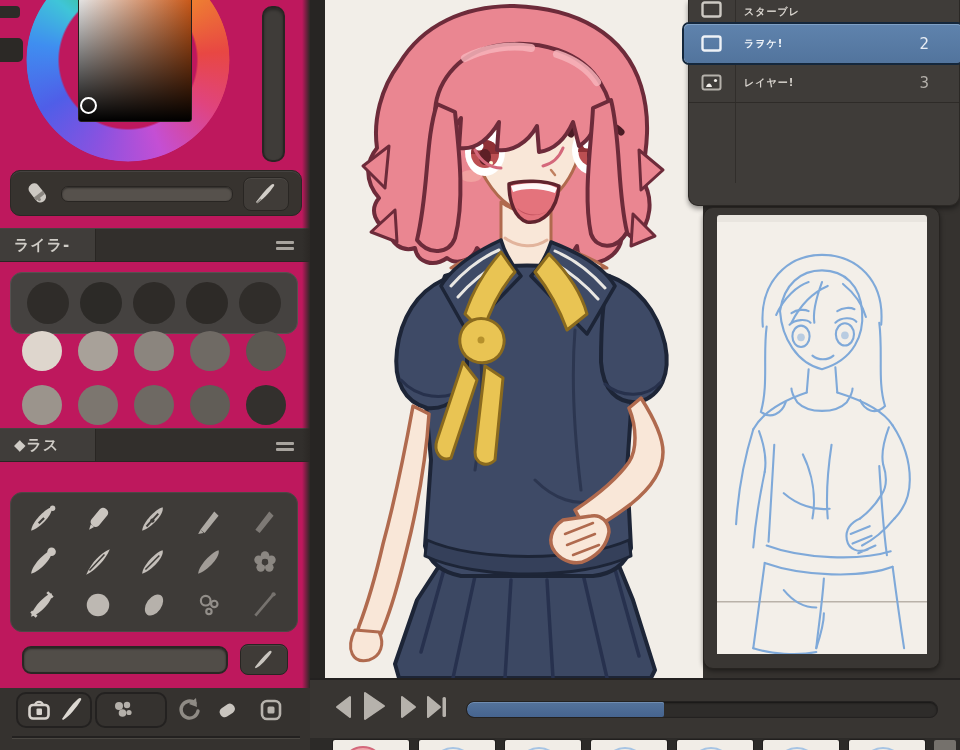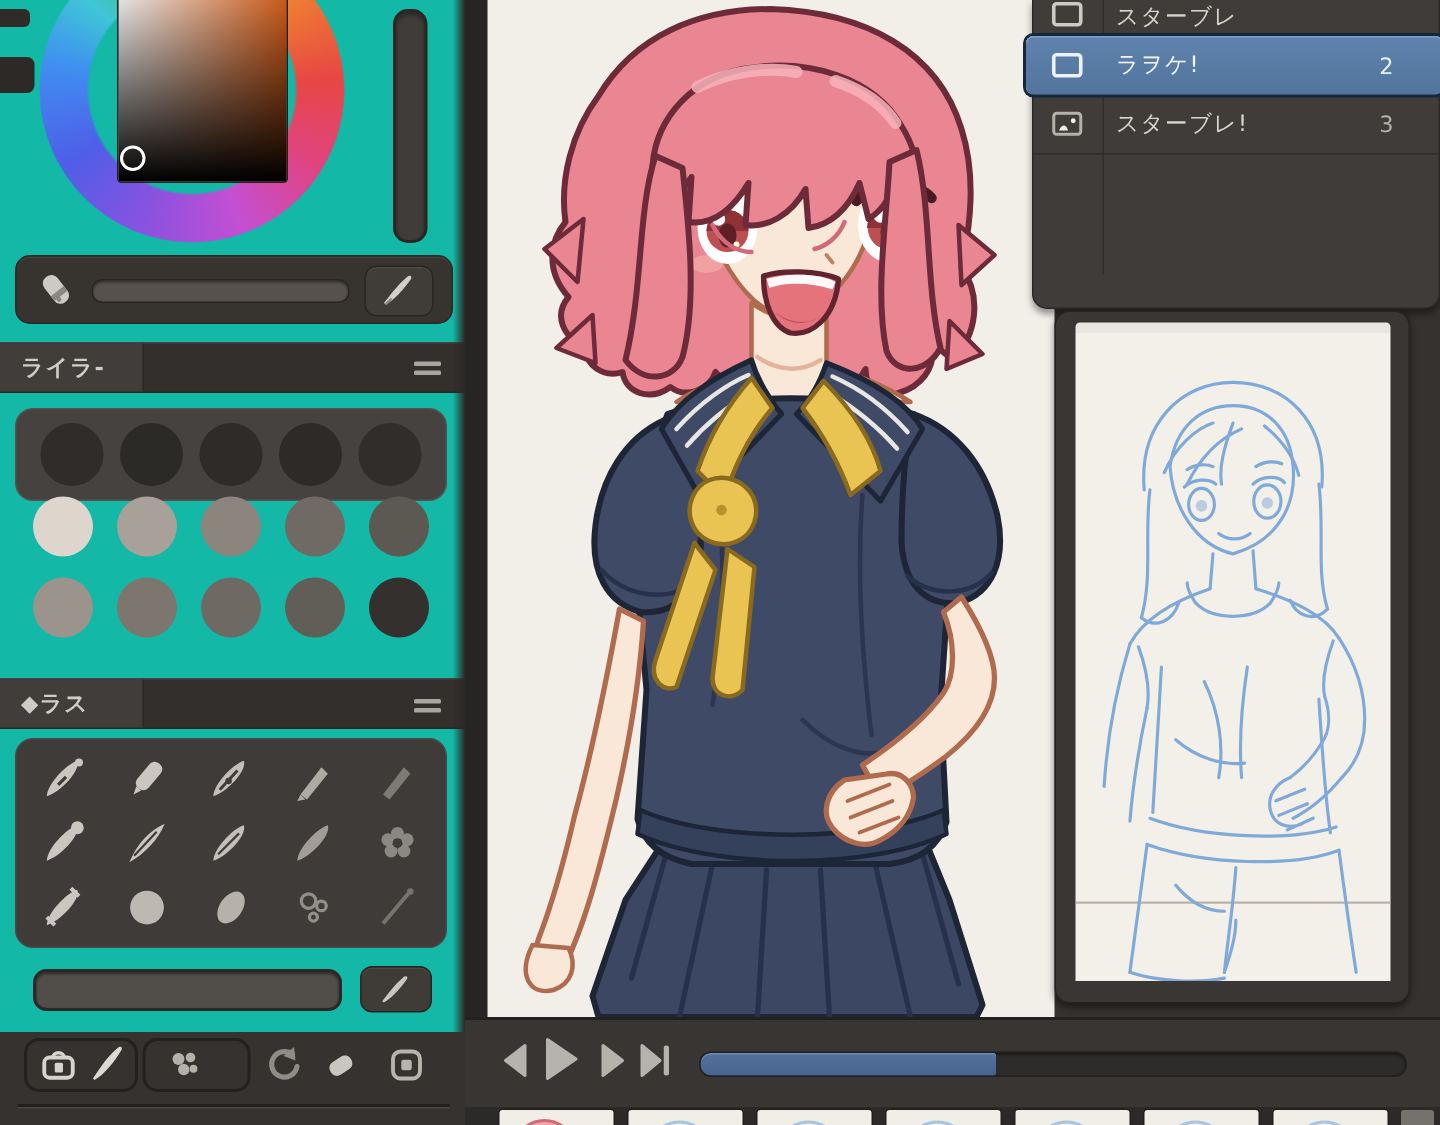--- a/index.html
+++ b/index.html
@@ -1,21 +1,21 @@
 <!DOCTYPE html>
 <html><head>
 <meta charset="utf-8">
 <style>
   html,body{margin:0;padding:0;background:#1e1c1a}
   #app{position:relative;width:960px;height:750px;background:#35322f;overflow:hidden;
        font-family:"DejaVu Sans","Liberation Sans",sans-serif;user-select:none}
   .abs{position:absolute}
 
   
-  #left-panel{position:absolute;left:0;top:0;width:310px;height:688px;background:#14b8a6}
+  #left-panel{position:absolute;left:0;top:0;width:310px;height:688px;background:#be185d}
   #left-panel .panel-edge{position:absolute;right:0;top:0;width:8px;height:100%;
        background:linear-gradient(90deg,rgba(0,0,0,0),#2b2825)}
   .notch1{left:0;top:6px;width:20px;height:12px;background:#2e2b28;border-radius:0 4px 4px 0}
   .notch2{left:0;top:38px;width:23px;height:24px;background:#2c2926;border-radius:0 5px 5px 0}
 
   .hue-ring{position:absolute;left:26px;top:-42px;width:204px;height:204px;border-radius:50%;
     background:conic-gradient(from 0deg,#e0cf4a 0deg,#ef8a2e 40deg,#e84743 85deg,#e0447e 120deg,
       #c44fd4 160deg,#8952e0 200deg,#4f5ee8 240deg,#3f8ef0 280deg,#3fc5d8 310deg,#3fc06a 340deg,#a5c93f 360deg);
     -webkit-mask:radial-gradient(circle closest-side,transparent 67%,#000 69%,#000 99%,transparent 100%);
     mask:radial-gradient(circle closest-side,transparent 67%,#000 69%,#000 99%,transparent 100%);
@@ -69,21 +69,21 @@
   #canvas{position:absolute;left:325px;top:0;width:378px;height:678px;background:#f2eee8}
 
   
   #layers{position:absolute;left:688px;top:0;width:272px;height:206px;background:#3f3c39;
     border:1px solid #2b2825;border-top:none;border-radius:0 0 10px 10px;box-sizing:border-box;box-shadow:0 3px 5px rgba(0,0,0,.4)}
   .col-div{position:absolute;left:46px;top:0;height:183px;width:1px;background:#312e2b}
   .layer-row{position:relative;height:39px;border-bottom:1px solid #2e2b28;display:flex;align-items:center}
   .layer-row.first{height:23px;overflow:hidden}
   .layer-row.first .layer-icon{margin-top:-4px}
   .layer-icon{margin-left:12px;width:21px;height:17px;flex:none}
-  .layer-label{margin-left:22px;font-size:15px;font-weight:normal;color:#d7d3cd;letter-spacing:1px}
+  .layer-label{margin-left:22px;font-size:10px;font-weight:bold;color:#d7d3cd;letter-spacing:1px}
   .layer-num{position:absolute;right:30px;color:#b4b0aa;font-size:15px}
   .layer-row.sel{background:linear-gradient(180deg,#5f83ad,#52749d);border-radius:5px;
     margin:0 -3px 0 -5px;padding-left:5px;border-bottom:none;z-index:2;
     box-shadow:0 0 0 2px #14273c,inset 0 1px 0 #80a1c5}
   .layer-row.sel .layer-label{color:#f2f6fa}
   .layer-row.sel .layer-num{color:#e9eef5;right:33px}
 
   
   #sketch{position:absolute;left:703px;top:207px;width:237px;height:462px;background:#393633;
     border:1px solid #262320;border-radius:10px;box-sizing:border-box;box-shadow:0 2px 5px rgba(0,0,0,.45)}
@@ -156,21 +156,21 @@
         <div class="sw" style="width: 40px; height: 40px; background: rgb(92, 88, 82);"></div>
       </div>
     <div class="swatch-row" id="swatch-row-1" style="top:384px">
         <div class="sw" style="width: 40px; height: 40px; background: rgb(155, 148, 140);"></div>
         <div class="sw" style="width: 40px; height: 40px; background: rgb(124, 118, 111);"></div>
         <div class="sw" style="width: 40px; height: 40px; background: rgb(110, 105, 99);"></div>
         <div class="sw" style="width: 40px; height: 40px; background: rgb(97, 93, 87);"></div>
         <div class="sw" style="width: 40px; height: 40px; background: rgb(51, 48, 45);"></div>
       </div>
 
-    <div class="tabstrip" style="top:452px">
+    <div class="tabstrip" style="top:428px">
       <div class="tab">◆ラス</div>
       <div class="menu-eq" style="top:13px">
           <i></i>
           <i></i>
         </div>
     </div>
     <div class="brush-box" id="brush-grid">
         <div class="brush-cell">
           <svg width="30" height="30" viewBox="0 0 28 28" style="opacity:1">
             <path d="M3 25 C3 18 15 5 22 3 C24 9 12 22 3 25 Z" fill="#cbc6c0"></path>
@@ -417,21 +417,21 @@
             </svg></span>
           <span class="layer-label">ラヲケ!</span>
           <span class="layer-num">2</span>
         </div>
         <div class="layer-row">
           <span class="layer-icon"><svg width="21" height="17" viewBox="0 0 21 17">
               <rect x="1.5" y="1.5" width="18" height="14" rx="2" fill="none" stroke="#b5b1ab" stroke-width="2"></rect>
               <path d="M5 13 C7 8 10 9 11 13 Z" fill="#f4f1ec"></path>
               <circle cx="14.5" cy="6.5" r="1.6" fill="#f4f1ec"></circle>
             </svg></span>
-          <span class="layer-label">スターブレ!</span>
+          <span class="layer-label">レイヤー!</span>
           <span class="layer-num">3</span>
         </div>
       </div>
   </section>
 
   <section id="sketch">
     <div class="paper-top"></div>
     <div class="paper">
       <svg width="210" height="432" viewBox="0 0 220 446" preserveAspectRatio="none">
         <line x1="0" y1="392" x2="220" y2="392" stroke="#b9b2a9" stroke-width="1.5"></line>

